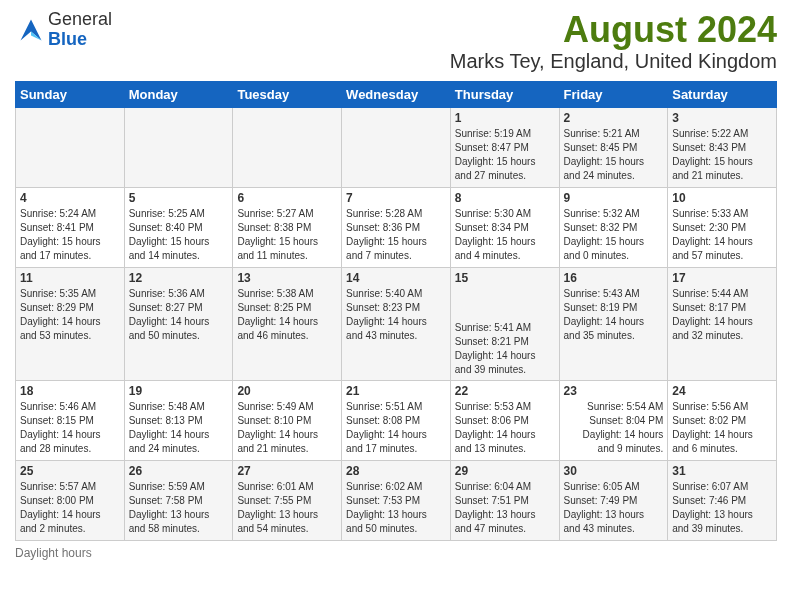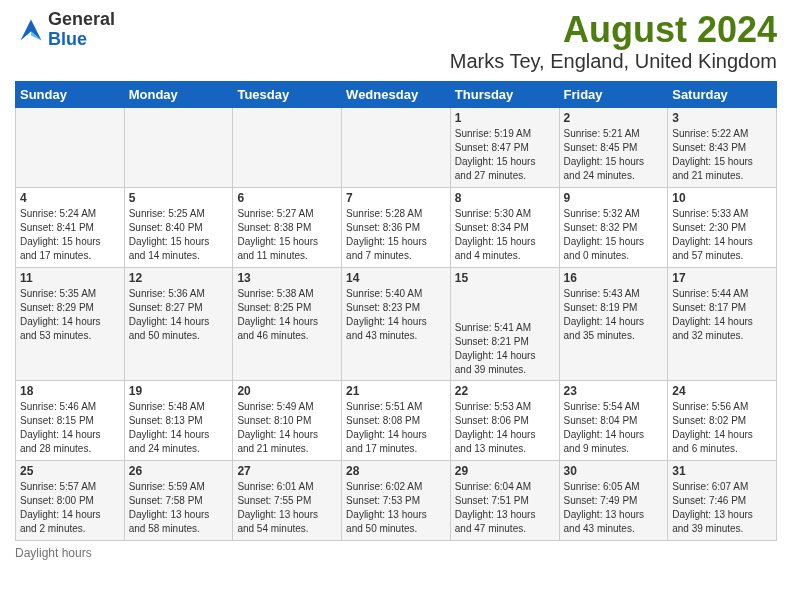--- a/index.html
+++ b/index.html
@@ -53,21 +53,21 @@
 
 <div class="page">
   <div class="header">
     <div class="logo-wrapper">
 
       <svg class="logo-icon" viewBox="0 0 40 40" xmlns="http://www.w3.org/2000/svg">
         <polygon points="5,35 20,5 35,35 20,22" fill="#1565c0"></polygon>
         <polygon points="20,22 35,35 20,28" fill="#4fc3f7"></polygon>
       </svg>
       <div class="logo-text">
-        <div style="font-size:18px;font-weight:bold;color:#333;line-height:1.1;">General</div>
+        <div style="font-size:18px;font-weight:normal;color:#333;line-height:1.1;">General</div>
         <div style="font-size:18px;font-weight:bold;color:#1565c0;line-height:1.1;">Blue</div>
       </div>
     </div>
     <div class="title-block">
       <div class="main-title">August 2024</div>
       <div class="subtitle">Marks Tey, England, United Kingdom</div>
     </div>
   </div>
 
   <table class="calendar">
@@ -245,21 +245,21 @@
           </td>
           <td>
             <div class="day-number">22</div>
             <div class="day-info" style="white-space: pre-line;">Sunrise: 5:53 AM
 Sunset: 8:06 PM
 Daylight: 14 hours
 and 13 minutes.</div>
           </td>
           <td>
             <div class="day-number">23</div>
-            <div class="day-info" style="white-space: pre-line;">Sunrise: 5:54 AM
+            <div class="day-info" style="white-space: pre-line; text-align: right;">Sunrise: 5:54 AM
 Sunset: 8:04 PM
 Daylight: 14 hours
 and 9 minutes.</div>
           </td>
           <td>
             <div class="day-number">24</div>
             <div class="day-info" style="white-space: pre-line;">Sunrise: 5:56 AM
 Sunset: 8:02 PM
 Daylight: 14 hours
 and 6 minutes.</div>

